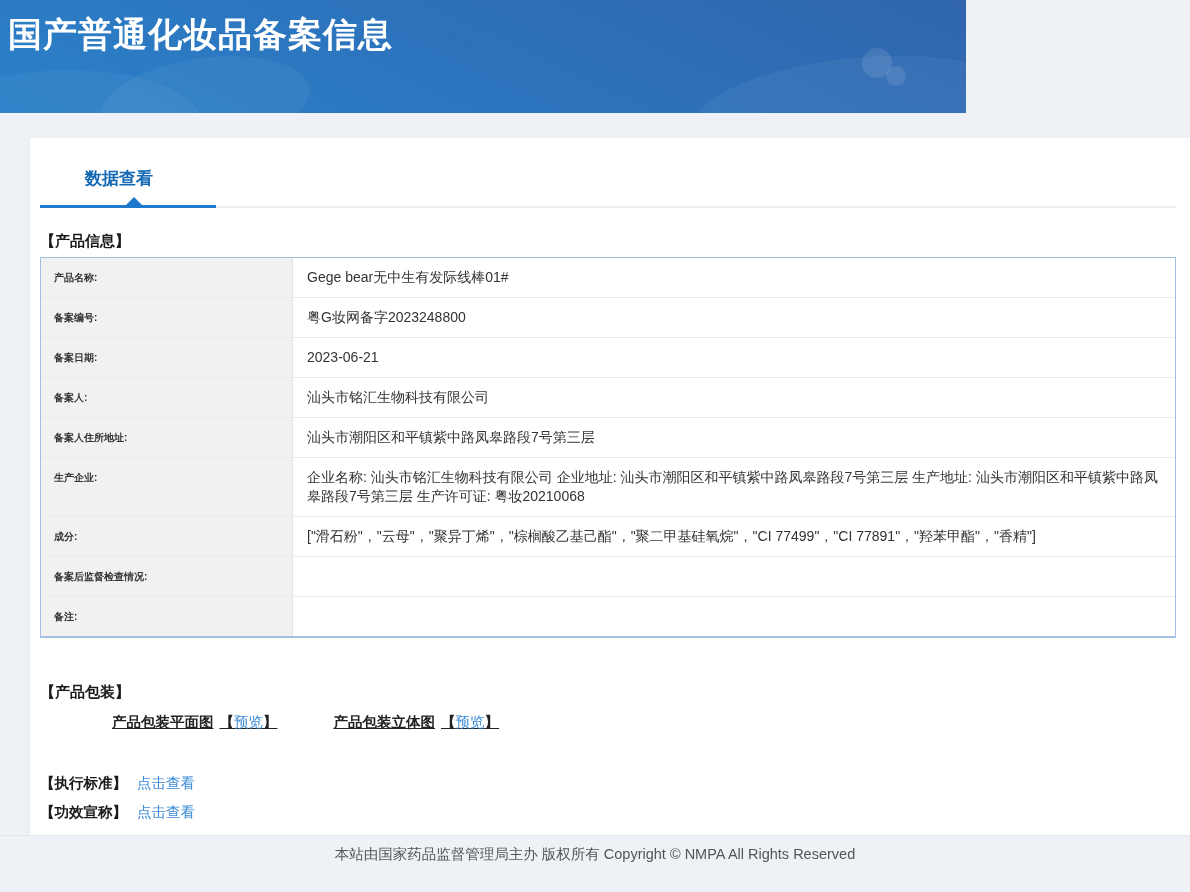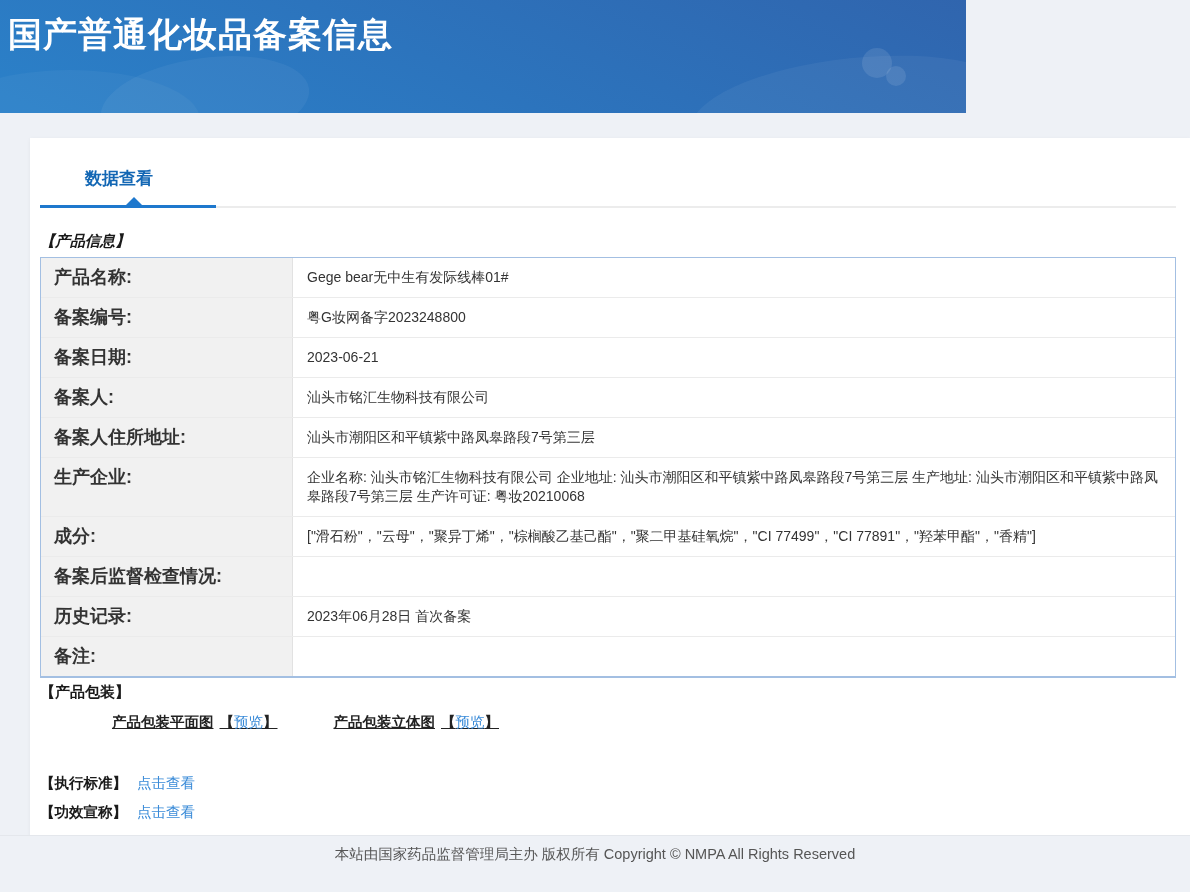--- a/index.html
+++ b/index.html
@@ -34,30 +34,30 @@
   .tab-track { position:absolute; left:10px; top:68px; width:1136px; height:2px; background:#ececec; }
   .tab-underline { position:absolute; left:10px; top:67px; width:176px; height:3px;
     background:#1e78cd; z-index:2; }
   .tab-underline::after { content:""; position:absolute; left:86px; bottom:3px; width:0; height:0;
     border-left:8px solid transparent; border-right:8px solid transparent;
     border-bottom:8px solid #1e78cd; }
   .tab-label { position:absolute; left:55px; top:29px; font-size:17px; font-weight:bold;
     color:#1367b4; cursor:pointer; }
 
   .section-heading { position:absolute; left:10px; font-weight:bold; font-size:15px; color:#1a1a1a; }
-  .h-product-info { top:94px;font-style:italic; }
+  .h-product-info { top:94px; }
   .h-packaging   { top:545px; }
 
   
   .info-table { position:absolute; left:10px; top:119px; width:1136px;
     border:1px solid #a3bfe2; border-bottom-width:2px; background:#ffffff; }
   .trow { display:flex; border-bottom:1px solid #ebebeb; }
   .trow:last-child { border-bottom:none; }
   .tlabel { width:252px; min-width:252px; background:#f1f1f1; border-right:1px solid #e2e2e2;
-    padding:10px 14px 10px 13px; font-weight:bold; font-size:18px; color:#333;
+    padding:10px 14px 10px 13px; font-weight:bold; font-size:10px; color:#333;
     line-height:19px; }
   .tvalue { flex:1; padding:10px 14px; font-size:14px; color:#333; line-height:19px;
     min-height:39px; }
 
   
   .packaging-line { position:absolute; left:82px; top:575px; font-size:14.5px; color:#222;
     font-weight:bold; white-space:nowrap;text-decoration:underline; }
   .pkg-group-gap { display:inline-block; width:56px; }
   .pkg-space { display:inline-block; width:6px; }
   .link { color:#3a8bd8; text-decoration:none; cursor:pointer; font-weight:normal; }
@@ -122,24 +122,20 @@
     </div>
     <div class="trow">
       <div class="tlabel">成分:</div>
       <div class="tvalue">["滑石粉"，"云母"，"聚异丁烯"，"棕榈酸乙基己酯"，"聚二甲基硅氧烷"，"CI 77499"，"CI 77891"，"羟苯甲酯"，"香精"]</div>
     </div>
     <div class="trow">
       <div class="tlabel">备案后监督检查情况:</div>
       <div class="tvalue"></div>
     </div>
     <div class="trow">
-      <div class="tlabel">历史记录:</div>
-      <div class="tvalue">2023年06月28日 首次备案</div>
-    </div>
-    <div class="trow">
       <div class="tlabel">备注:</div>
       <div class="tvalue"></div>
     </div>
   </div>
 
   <div class="section-heading h-packaging">【产品包装】</div>
 
   <div class="packaging-line">
     <span>产品包装平面图</span><span class="pkg-space"></span><span class="bracket">【</span><a class="link">预览</a><span class="bracket">】</span><span class="pkg-group-gap"></span><span>产品包装立体图</span><span class="pkg-space"></span><span class="bracket">【</span><a class="link">预览</a><span class="bracket">】</span>
   </div>

